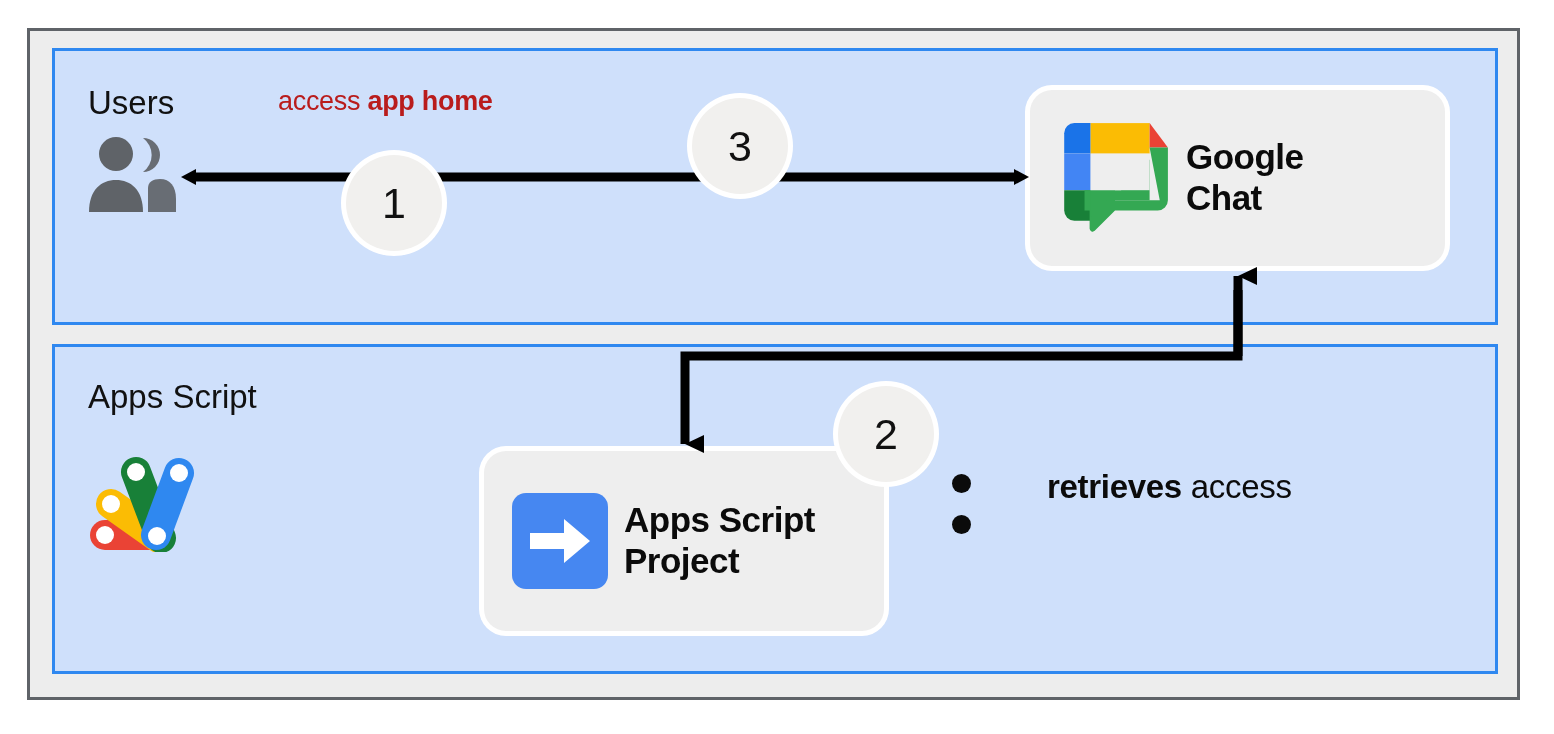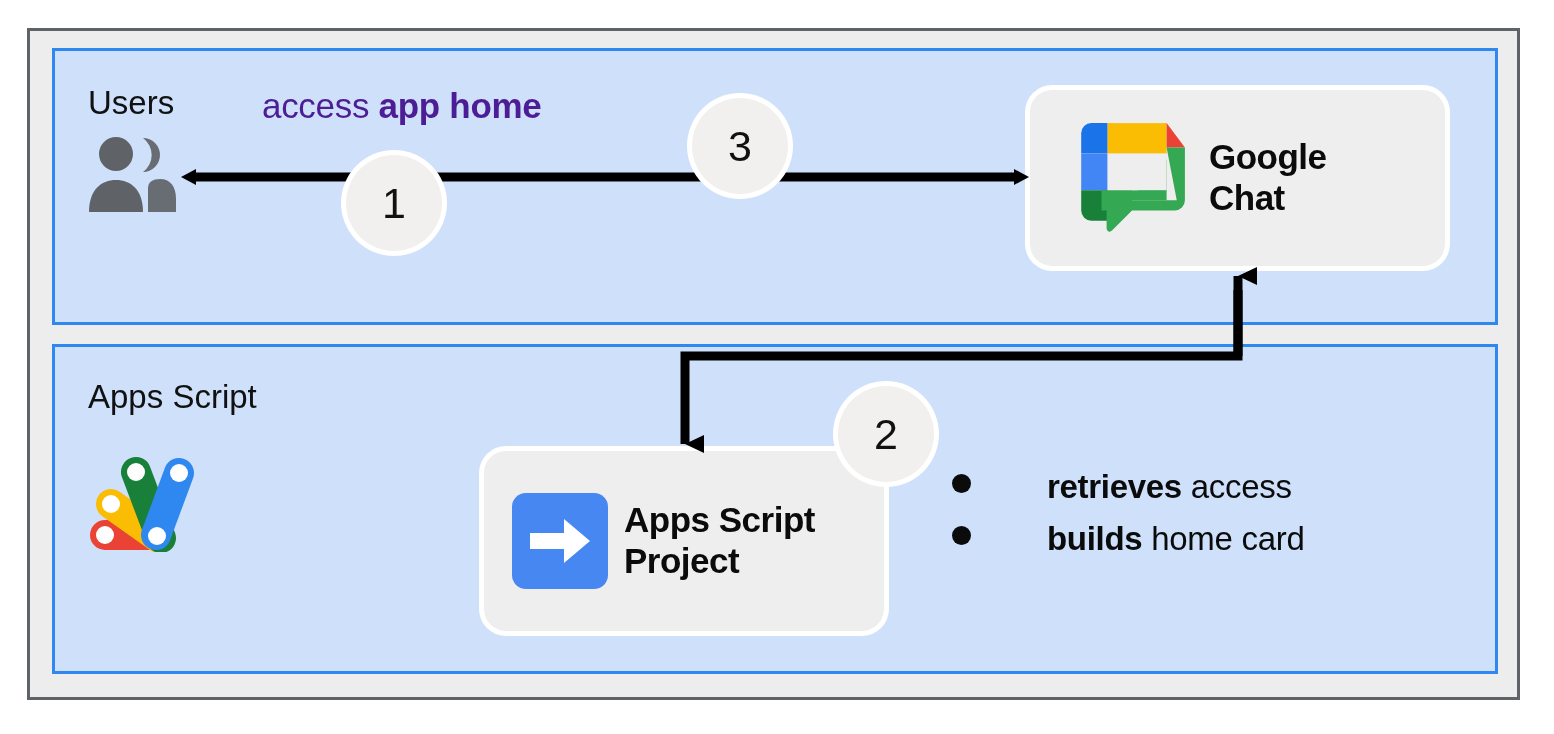--- a/index.html
+++ b/index.html
@@ -25,21 +25,21 @@
   }
   #title-users{left:88px;top:84px;}
   #title-appsscript{left:88px;top:378px;}
 
   
   .card{
     position:absolute;background:#eeeeee;border-radius:22px;
     box-shadow:0 0 0 5px #ffffff;
     display:flex;align-items:center;box-sizing:border-box;
   }
-  #card-google-chat{left:1030px;top:90px;width:415px;height:176px;padding-left:39px;gap:18px;}
+  #card-google-chat{left:1030px;top:90px;width:415px;height:176px;padding-left:22px;gap:12px;}
   #card-apps-script-project{left:484px;top:451px;width:400px;height:180px;padding-left:28px;gap:16px;}
 
   .card-label{
     font-size:35px;font-weight:700;color:#0b0b0b;line-height:1.16;
     letter-spacing:-0.5px;white-space:pre-line;
   }
 
   
   .gchat-logo{width:122px;height:122px;flex:0 0 122px;}
 
@@ -61,22 +61,23 @@
     box-shadow:0 0 0 5px #ffffff;
     display:flex;align-items:center;justify-content:center;
     font-size:43px;font-weight:400;color:#111111;
   }
   #step-1{left:346px;top:155px;width:96px;height:96px;}
   #step-3{left:692px;top:98px;width:96px;height:96px;}
   #step-2{left:838px;top:386px;width:96px;height:96px;}
 
   
   .edge-label{
-    position:absolute;font-size:35px;color:#4c1d95;white-space:nowrap;
+    position:absolute;font-size:27px;color:#b91c1c;white-space:nowrap;
     letter-spacing:-0.3px;
+    margin-left:16px;
   }
   .edge-label b{font-weight:700;}
   #label-access-app-home{left:262px;top:86px;}
   #label-app-home-card{left:587px;top:221px;}
 
   
   #bullet-list{position:absolute;left:952px;top:468px;}
   .bullet-row{display:flex;align-items:baseline;margin-bottom:14px;}
   .bullet-dot{
     width:19px;height:19px;border-radius:50%;background:#0b0b0b;
@@ -155,21 +156,20 @@
 Project</div>
   </div>
 
   <div id="bullet-list">
     <div class="bullet-row">
       <span class="bullet-dot"></span>
       <span class="bullet-text"><b>retrieves</b><span> access</span></span>
     </div>
     <div class="bullet-row">
       <span class="bullet-dot"></span>
-      <span class="bullet-text"><b>builds</b><span> home card</span></span>
     </div>
   </div>
 
   <svg id="connectors" viewBox="0 0 1554 734">
     <defs>
       <marker id="ah-left" markerWidth="16" markerHeight="16" refX="15" refY="8" orient="auto" markerUnits="userSpaceOnUse">
         <path d="M15 0 L15 16 L0 8 z" fill="#000000"></path>
       </marker>
       <marker id="ah-right" markerWidth="16" markerHeight="16" refX="1" refY="8" orient="auto" markerUnits="userSpaceOnUse">
         <path d="M1 0 L1 16 L16 8 z" fill="#000000"></path>

